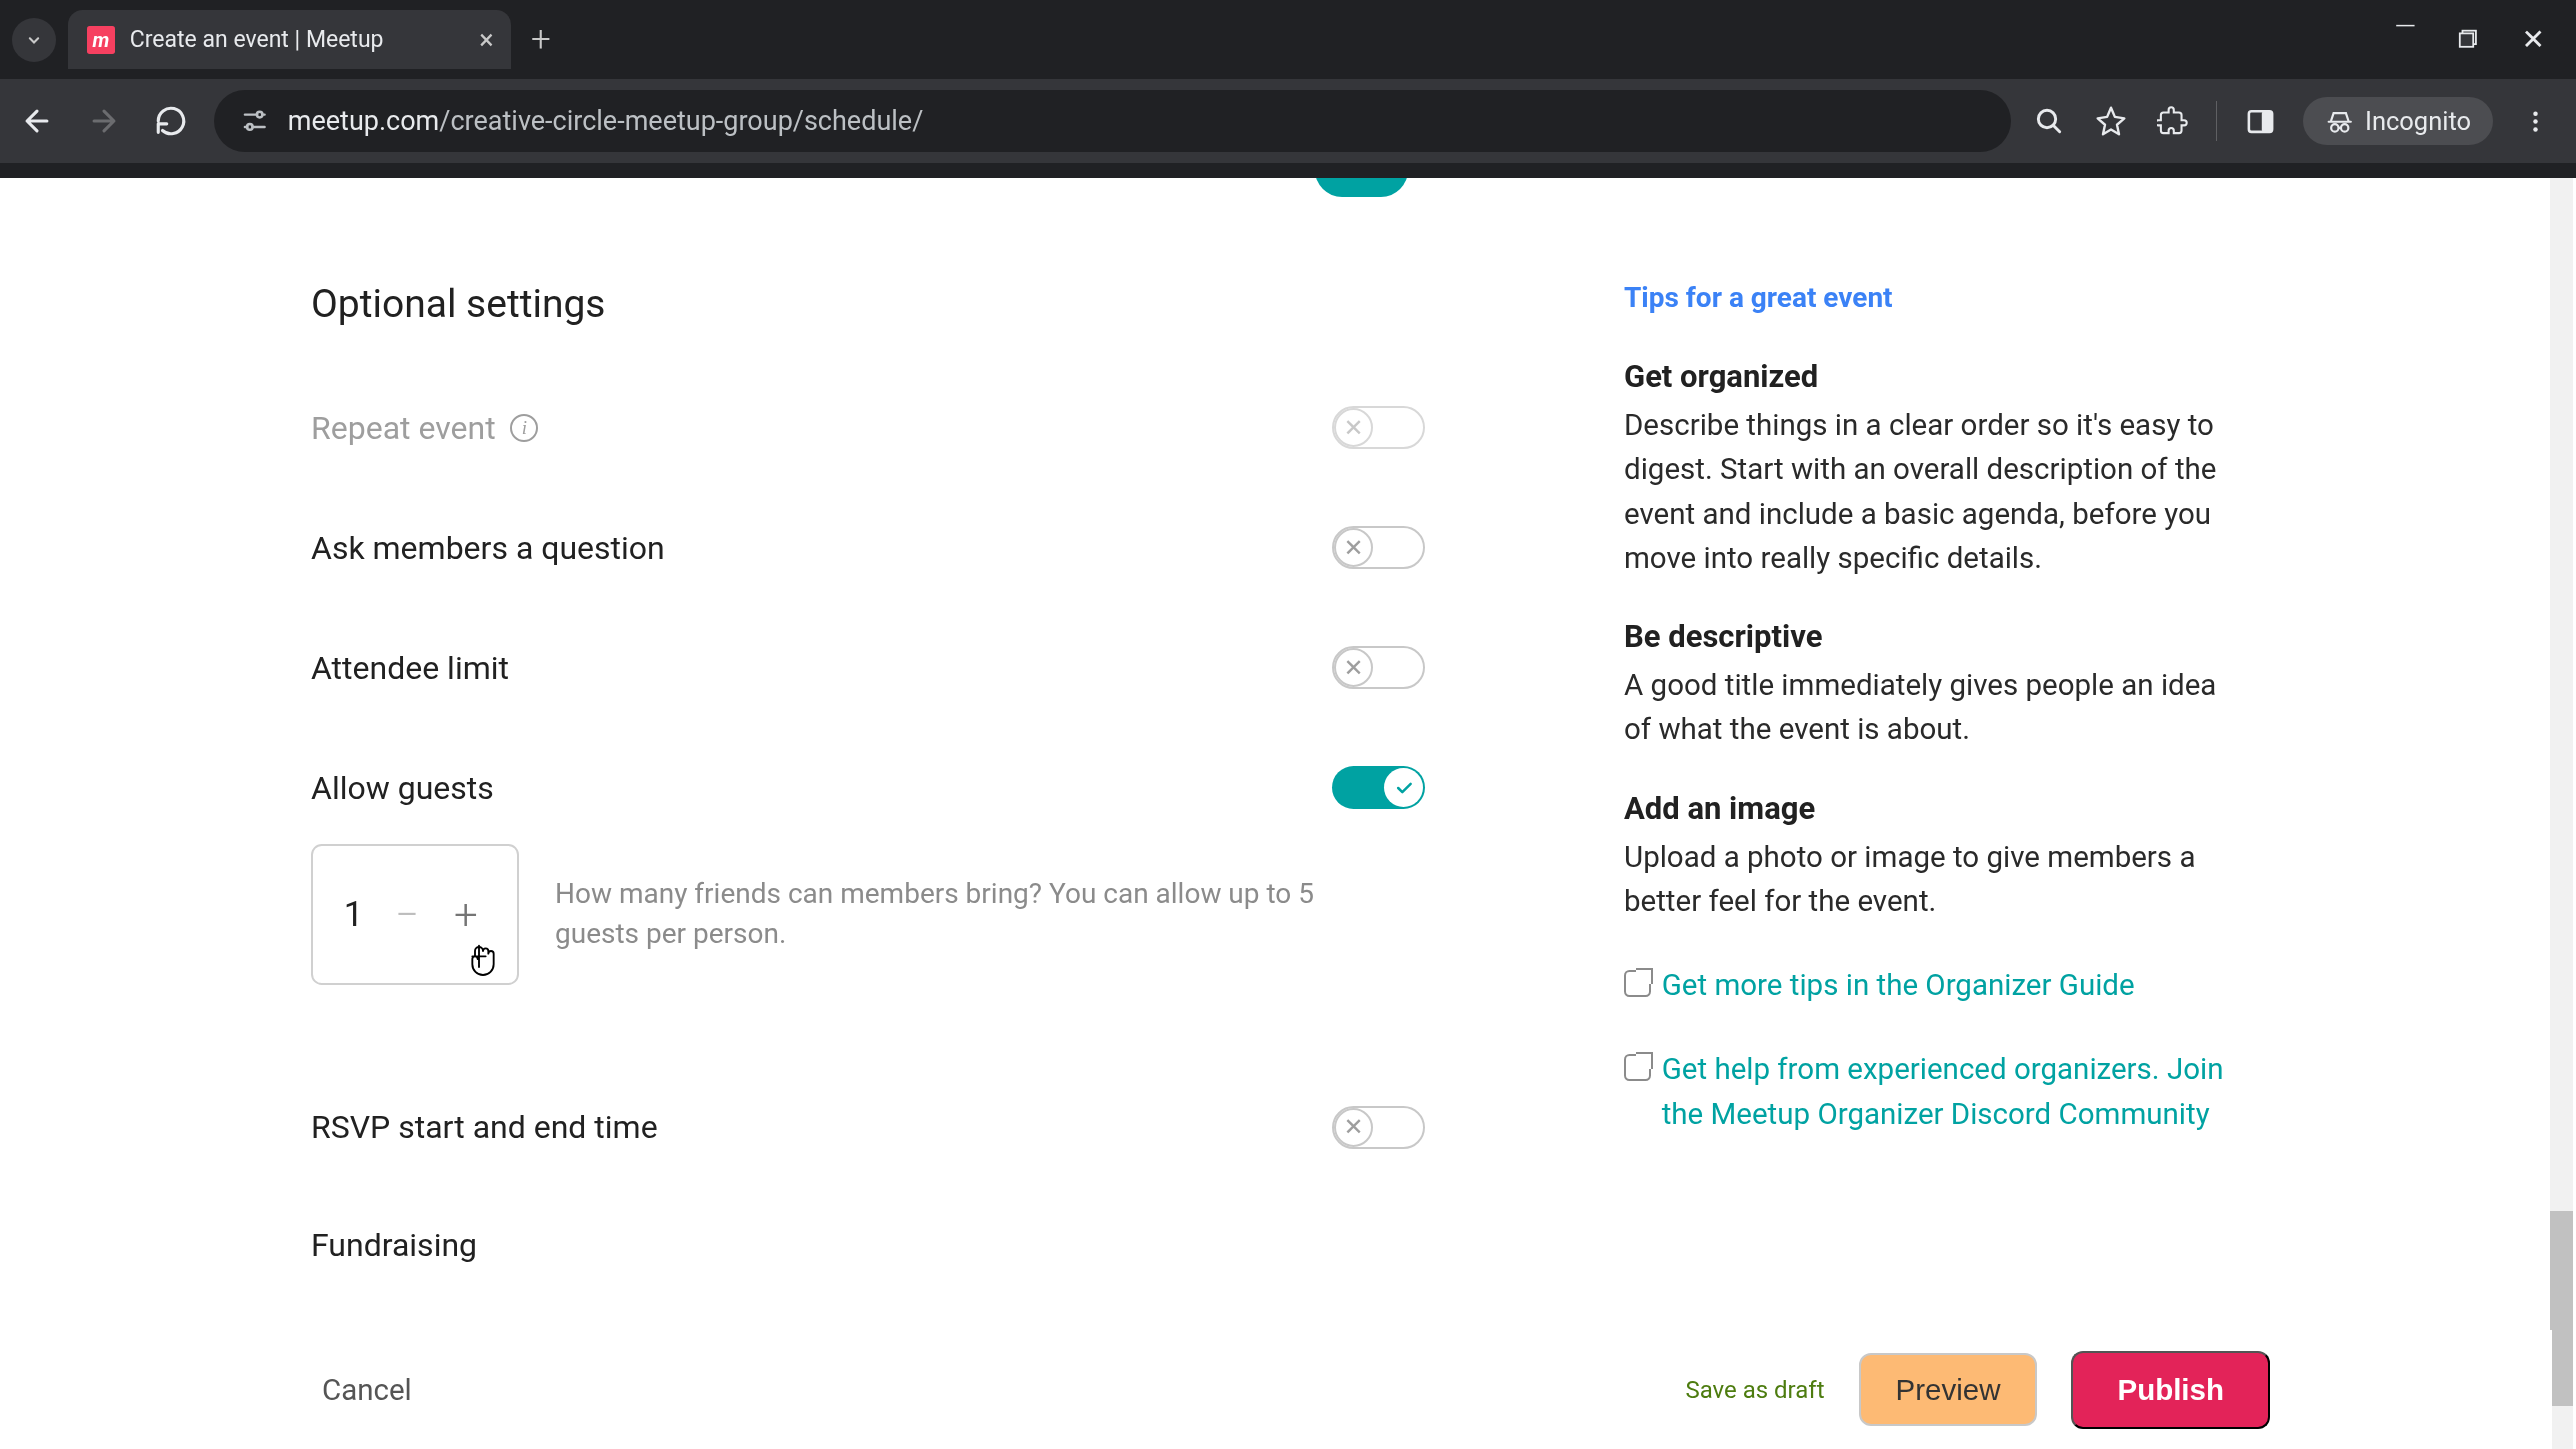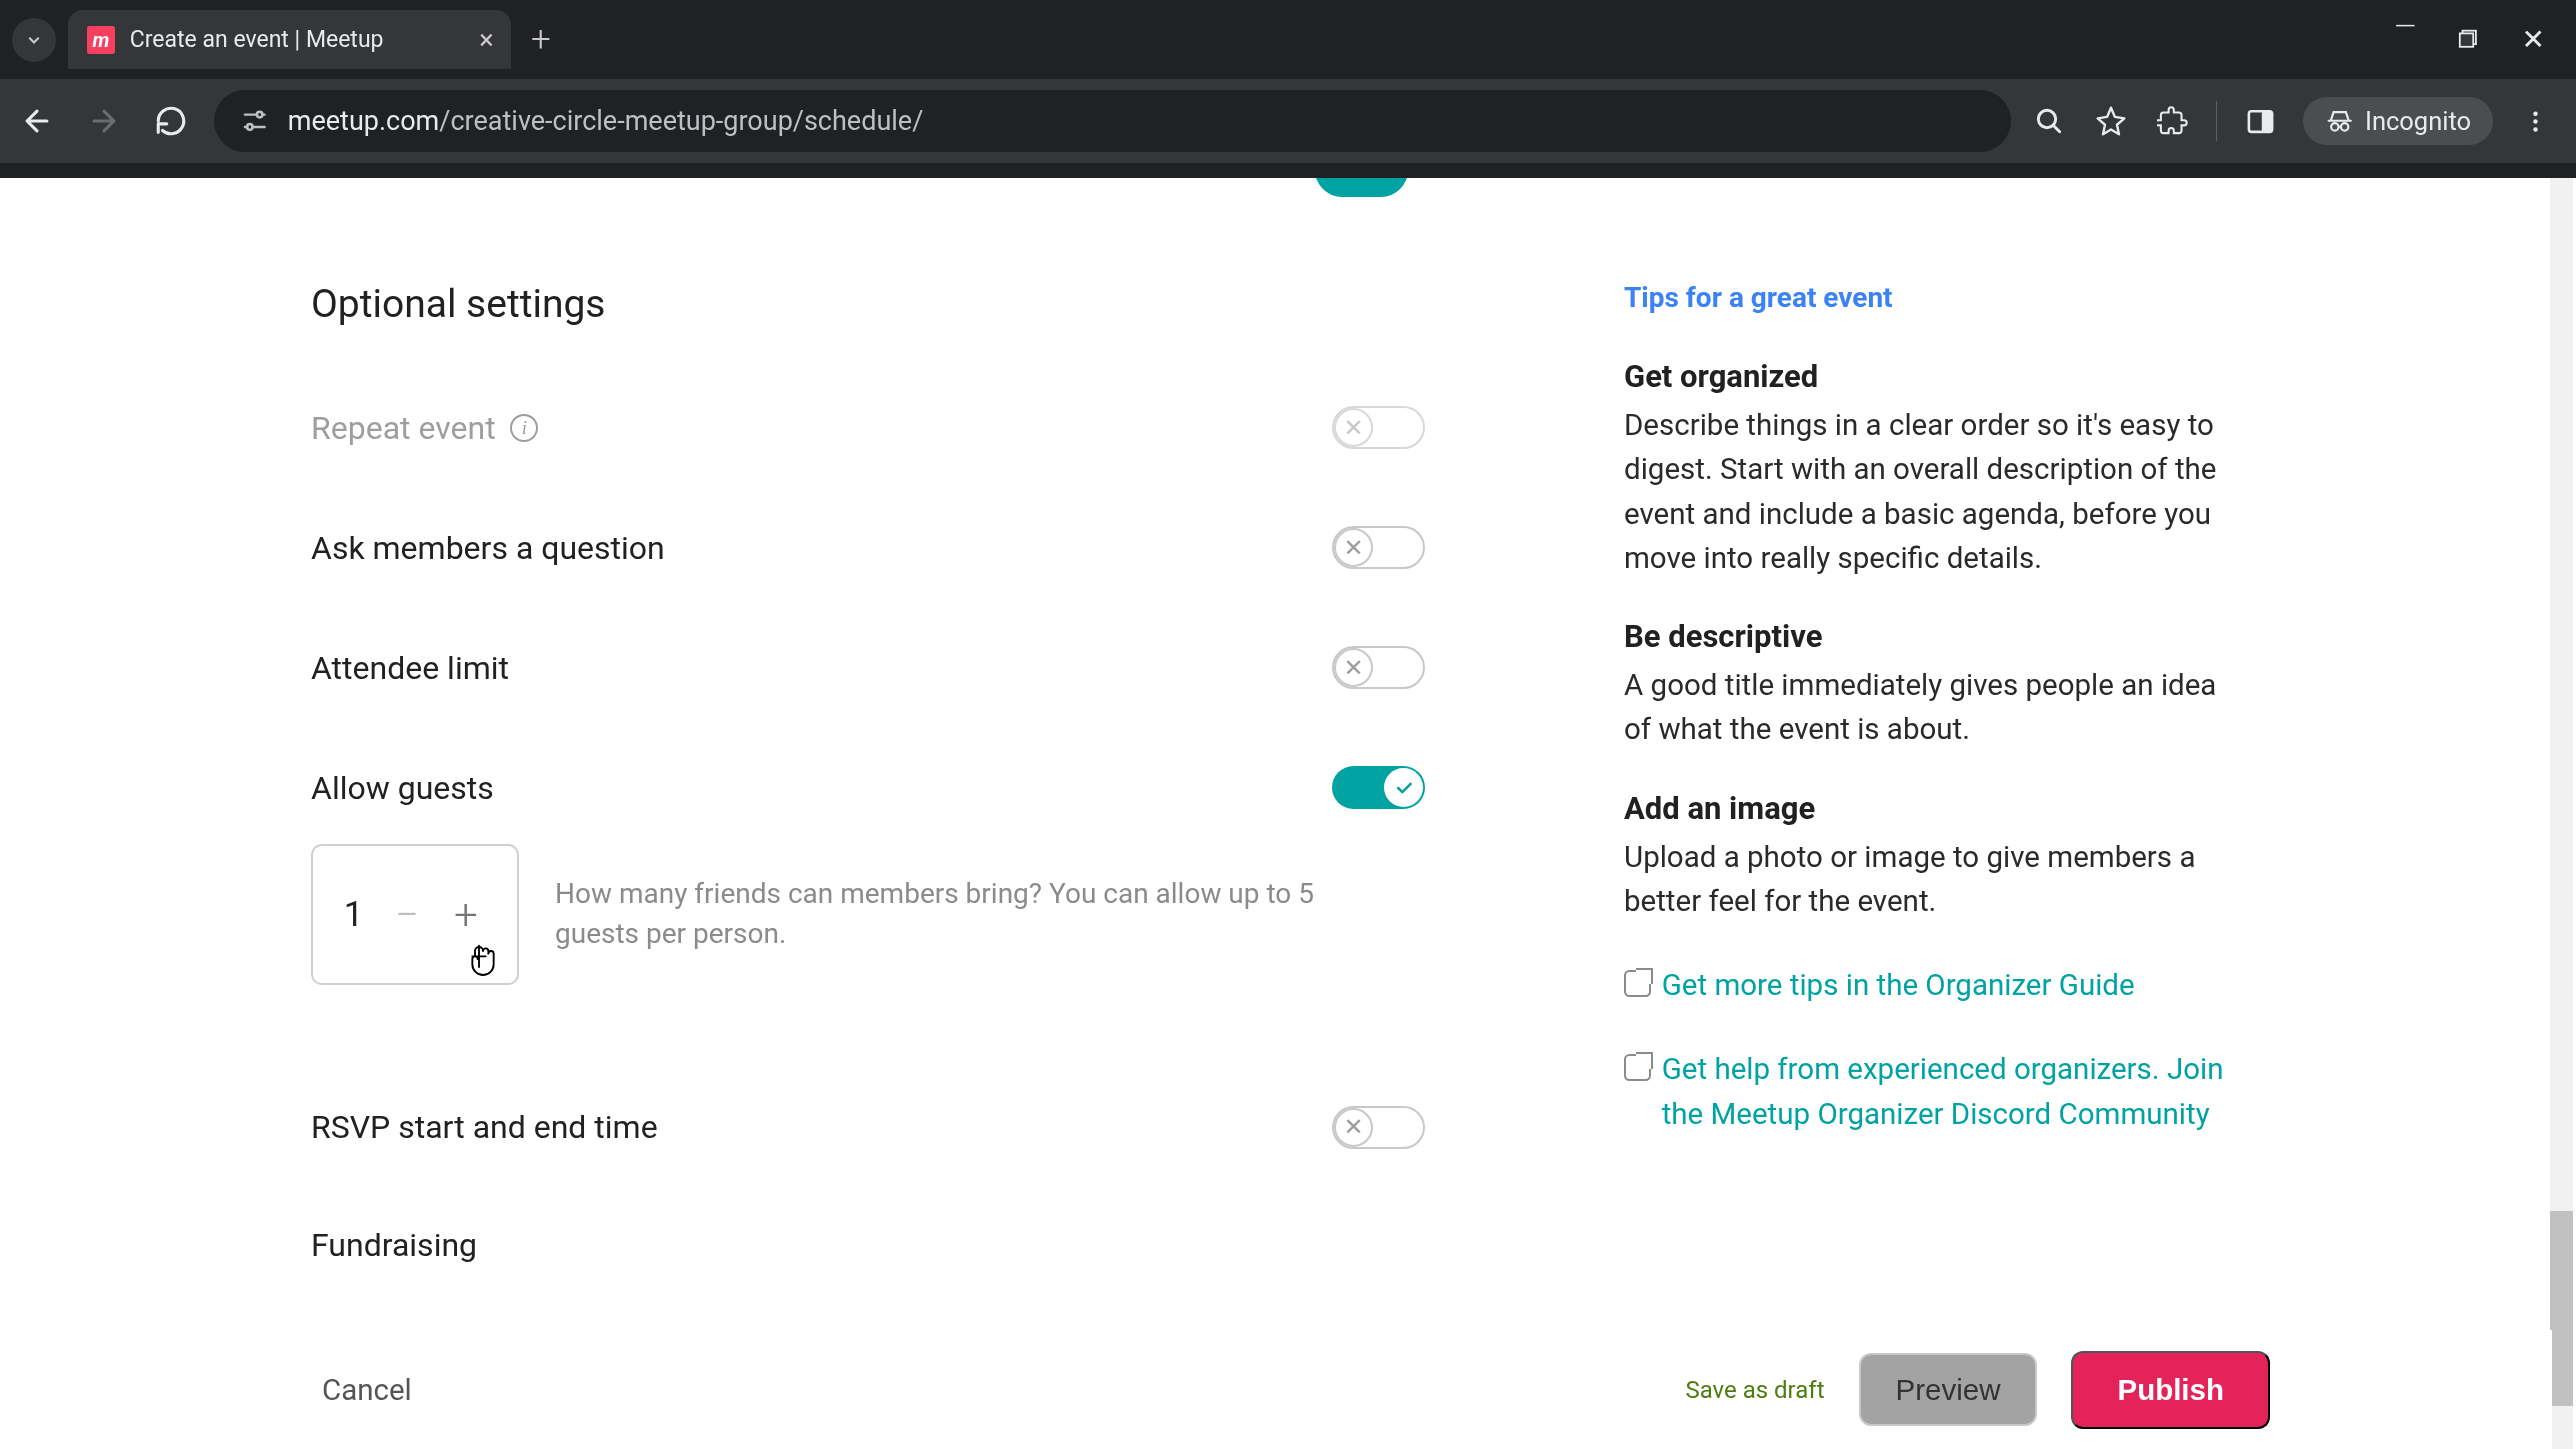--- a/index.html
+++ b/index.html
@@ -129,21 +129,21 @@
     gap: 24px;
     padding-right: 8px;
   }
   .toolbar-icon {
     width: 38px; height: 38px;
     display: flex; align-items: center; justify-content: center;
     color: #e8eaed; font-size: 32px;
   }
   .incognito-chip {
     display: flex;
-    align-items: flex-start;
+    align-items: flex-end;
     gap: 10.7px;
     background: #4c4d51;
     border-radius: 31px;
     padding: 9.4px 21.5px;
     color: #e8eaed;
     font-size: 25.5px;
   }
   .divider-v {
     width: 1.3px; height: 40px; background: #5f6063;
   }
@@ -385,21 +385,21 @@
   .footer-link {
     font-size: 24px;
     color: #4d7c0f;
   }
   .btn-outline {
     border: 2px solid #c8c8c8;
     border-radius: 12px;
     padding: 17.4px 35px;
     font-size: 29.5px;
     color: #333;
-    background: #a3a3a3;
+    background: #fdba74;
   }
   .btn-primary {
     background: #e32359;
     color: #fff;
     border-radius: 12px;
     padding: 20px 44px;
     font-size: 29.5px;
     font-weight: 600;
   }
 </style>

